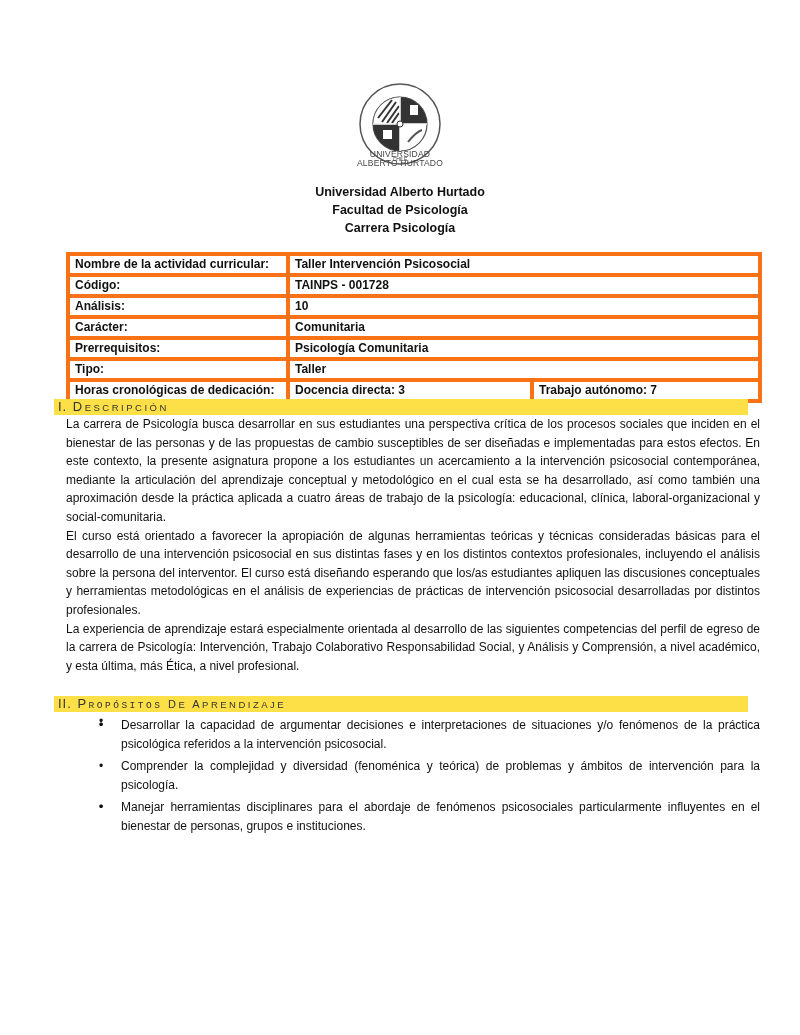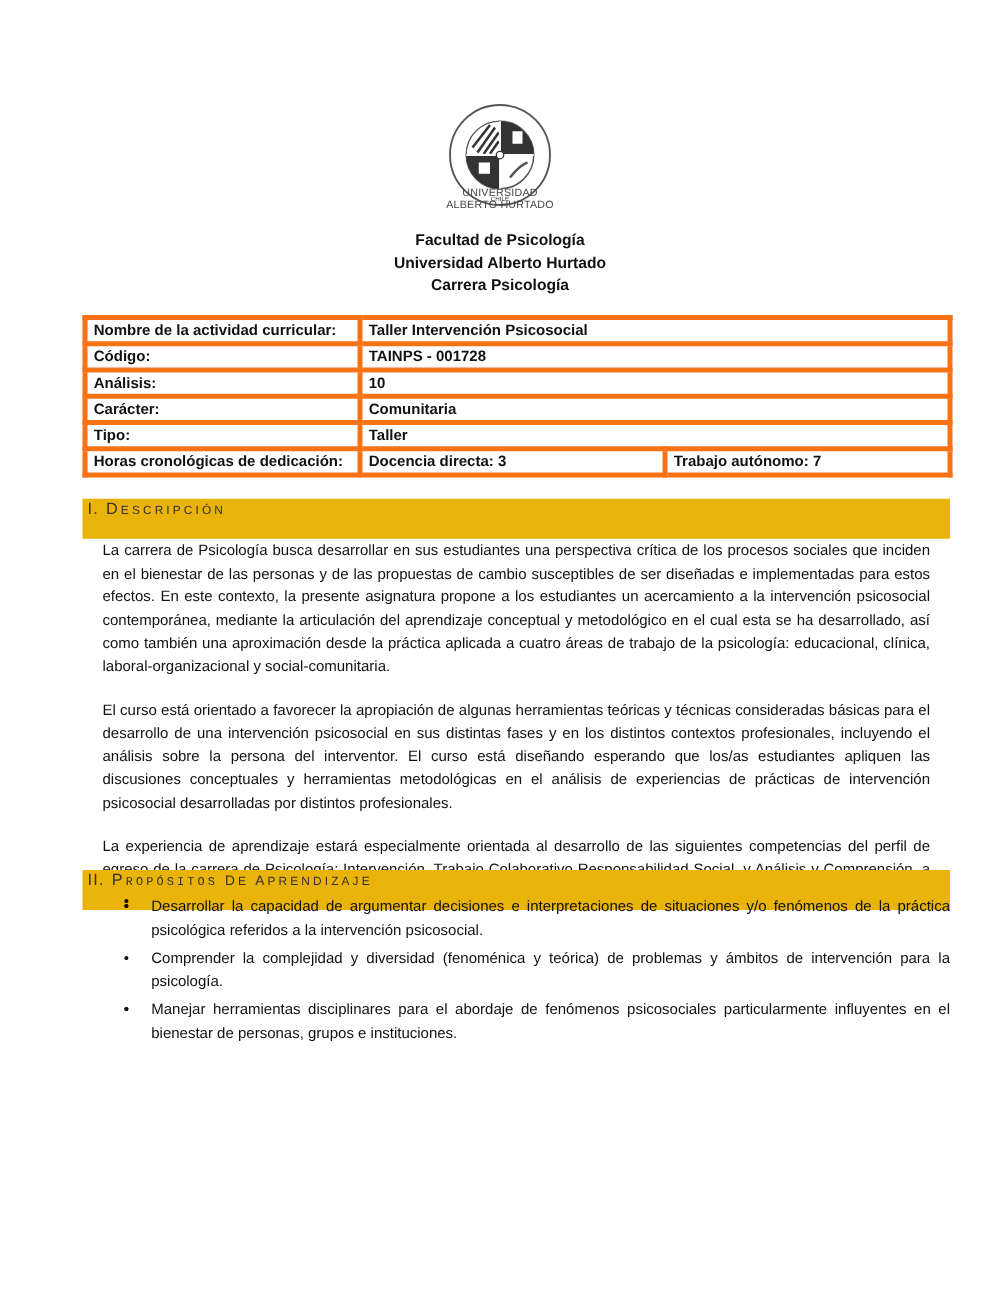--- a/index.html
+++ b/index.html
@@ -7,26 +7,26 @@
          font-family: "Liberation Sans", sans-serif; color: #111; }
   .logo { position: absolute; left: 358px; top: 82px; width: 84px; height: 84px; }
   .logo-text { position: absolute; left: 300px; top: 150px; width: 200px; text-align: center;
                font-size: 8.5px; font-weight: normal; line-height: 9px; color: #444; letter-spacing: 0.2px; }
   .header { position: absolute; left: 0; top: 183px; width: 800px; text-align: center;
             font-size: 12.5px; font-weight: bold; line-height: 18px; }
   table.info { position: absolute; left: 66px; top: 252px; width: 696px; border-collapse: collapse;
                font-size: 12px; font-weight: bold; }
   table.info td { border: 4px solid #f97316; padding: 0 5px; height: 17px; line-height: 17px; }
   table.info td.lbl { width: 206px; }
-  .section-bar { position: absolute; left: 66px; width: 690px; height: 32px; background: #eab308;
+  .section-bar { position: absolute; left: 54px; width: 690px; height: 16px; background: #fde047;
                  font-size: 11px; letter-spacing: 2.5px; line-height: 16px; padding-left: 4px; color: #333; }
   .section-bar .big { font-size: 13px; letter-spacing: 1px; }
   .body-text { position: absolute; left: 66px; width: 694px; font-size: 12px; line-height: 18.6px;
                text-align: justify; }
-  .body-text p { margin: 16px; }
+  .body-text p { margin: 0; }
   ul.purposes { position: absolute; left: 66px; top: 712px; width: 694px; margin: 0; padding: 0;
                 list-style: none; font-size: 12px; line-height: 18.6px; }
   ul.purposes li { position: relative; padding-left: 55px; margin-bottom: 4px; text-align: justify; }
   ul.purposes li .bullet { position: absolute; left: 33px; top: 0; font-size: 12px; }
 </style>
 </head>
 <body>
 
 <svg class="logo" viewBox="0 0 84 84">
   <circle cx="42" cy="42" r="40" fill="#fff" stroke="#555" stroke-width="1.5"></circle>
@@ -47,42 +47,46 @@
   <line x1="15" y1="42" x2="69" y2="42" stroke="#fff" stroke-width="1.5"></line>
   <circle cx="42" cy="42" r="3" fill="#fff" stroke="#333"></circle>
   <text x="42" y="79" font-size="5" text-anchor="middle" fill="#333" font-family="Liberation Sans, sans-serif">CHILE</text>
 </svg>
 <div class="logo-text">
   <div>UNIVERSIDAD</div>
   <div>ALBERTO HURTADO</div>
 </div>
 
 <div class="header">
+  <div>Universidad Alberto Hurtado</div>
   <div>Facultad de Psicología</div>
-  <div>Universidad Alberto Hurtado</div>
   <div>Carrera Psicología</div>
 </div>
 
 <table class="info">
   <tbody>
       <tr>
     <td class="lbl">Nombre de la actividad curricular:</td>
     <td colspan="2">Taller Intervención Psicosocial</td>
   </tr>
   <tr>
     <td class="lbl">Código:</td>
     <td colspan="2">TAINPS - 001728</td>
   </tr>
   <tr>
     <td class="lbl">Análisis:</td>
     <td colspan="2">10</td>
   </tr>
   <tr>
     <td class="lbl">Carácter:</td>
     <td colspan="2">Comunitaria</td>
+  </tr>
+  <tr>
+    <td class="lbl">Prerrequisitos:</td>
+    <td colspan="2">Psicología Comunitaria</td>
   </tr>
   <tr>
     <td class="lbl">Tipo:</td>
     <td colspan="2">Taller</td>
   </tr>
   <tr>
     <td class="lbl">Horas cronológicas de dedicación:</td>
     <td style="width:230px">Docencia directa: 3</td>
     <td>Trabajo autónomo: 7</td>
   </tr>

